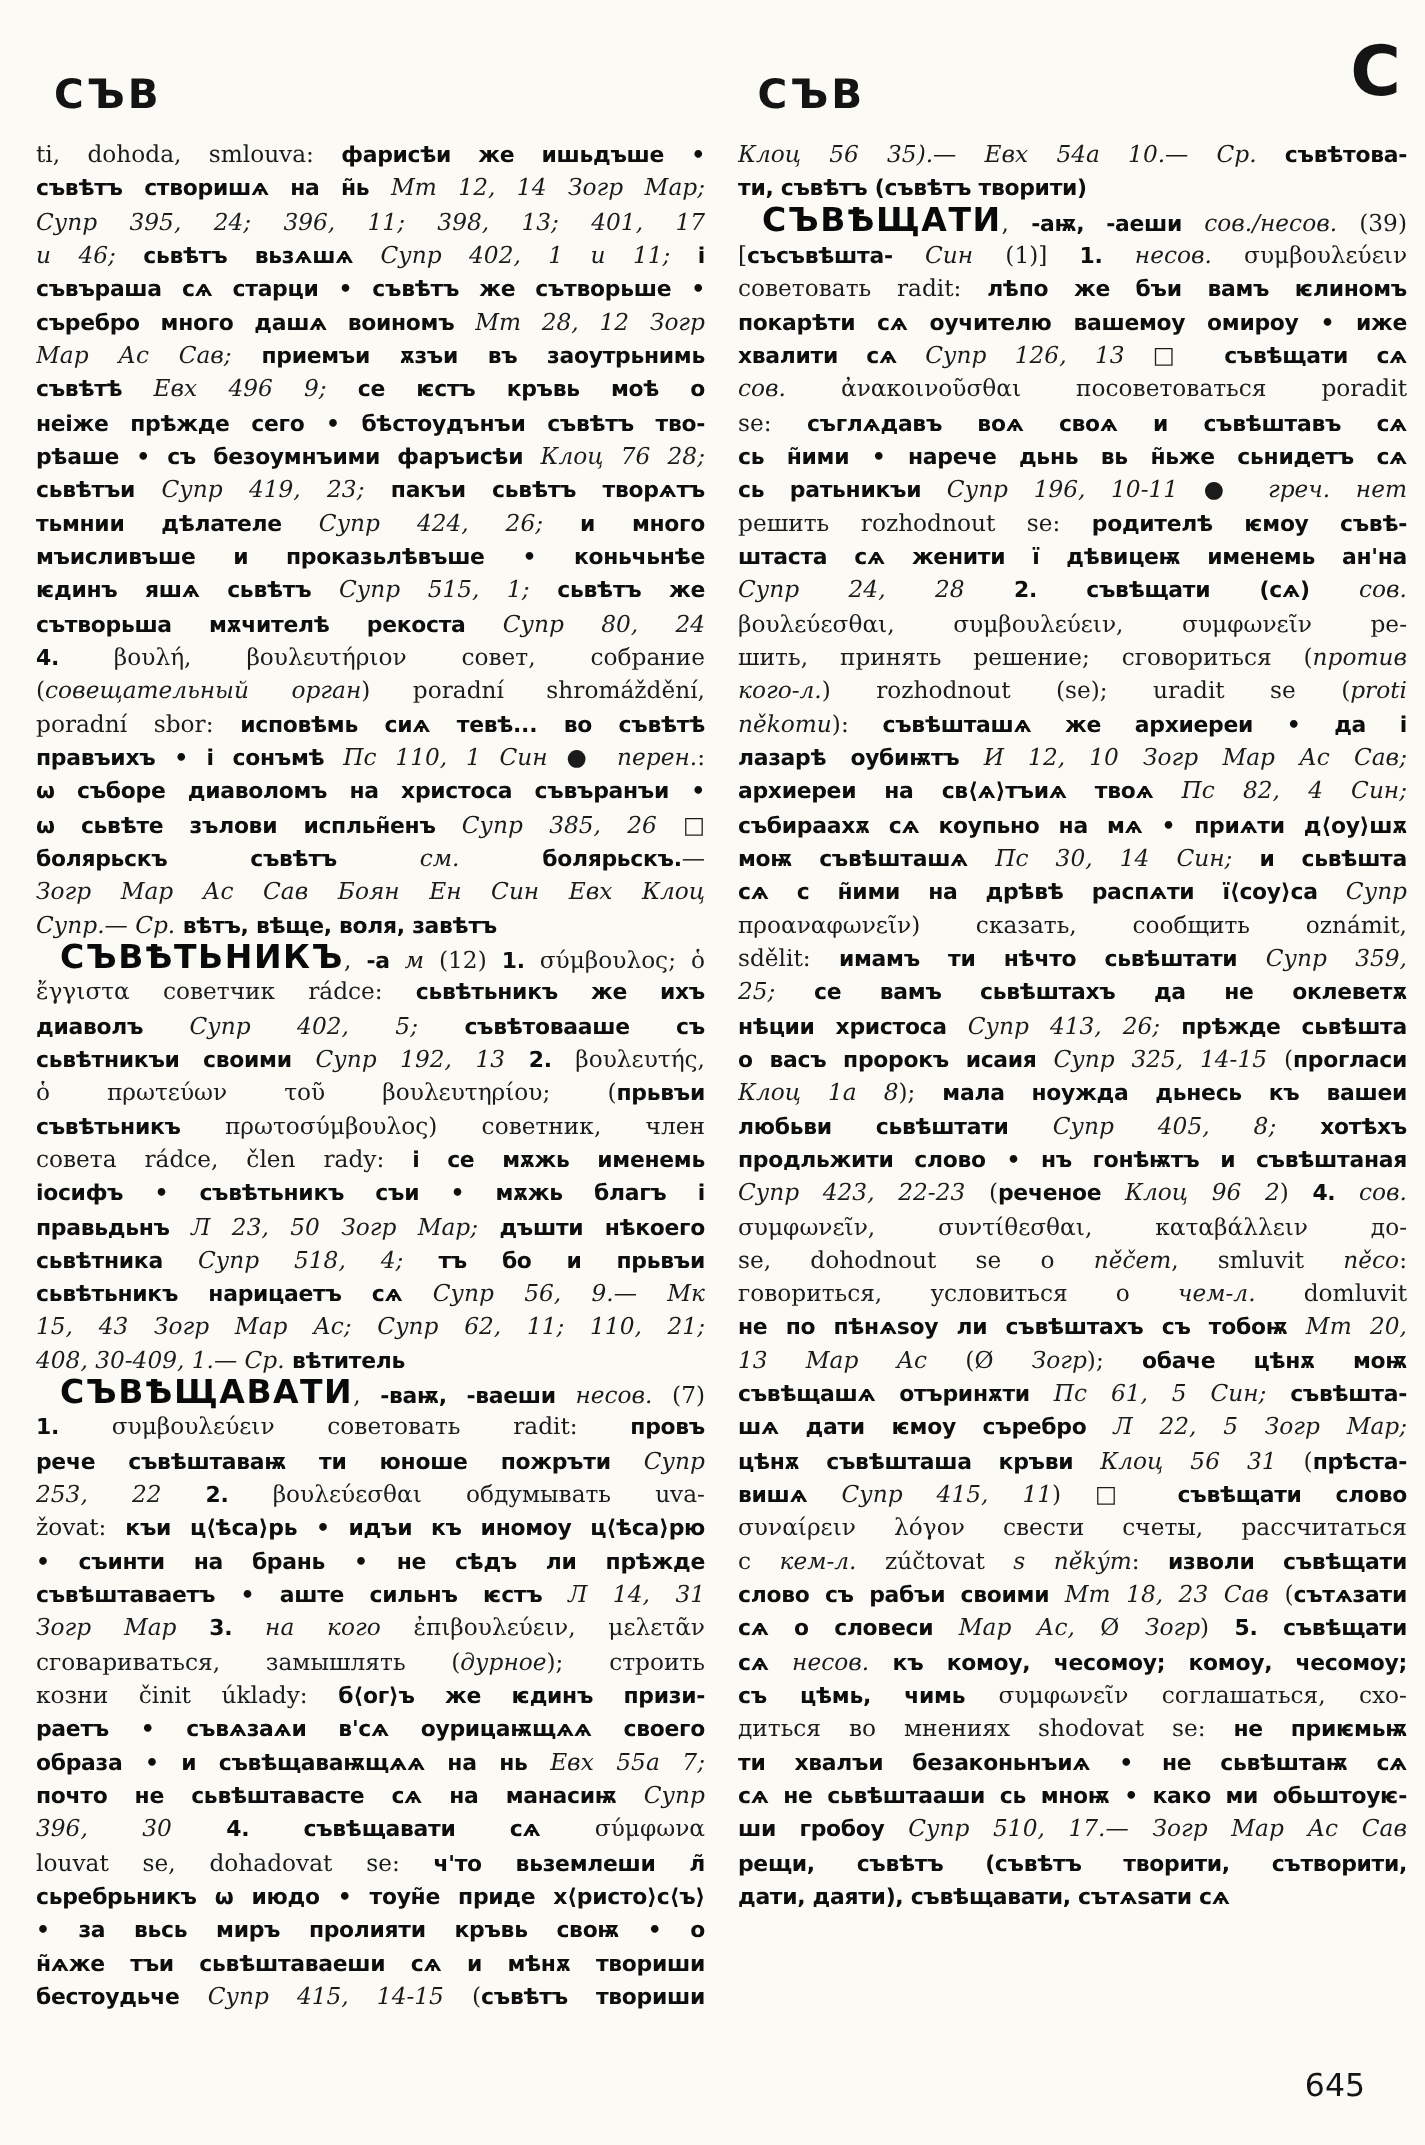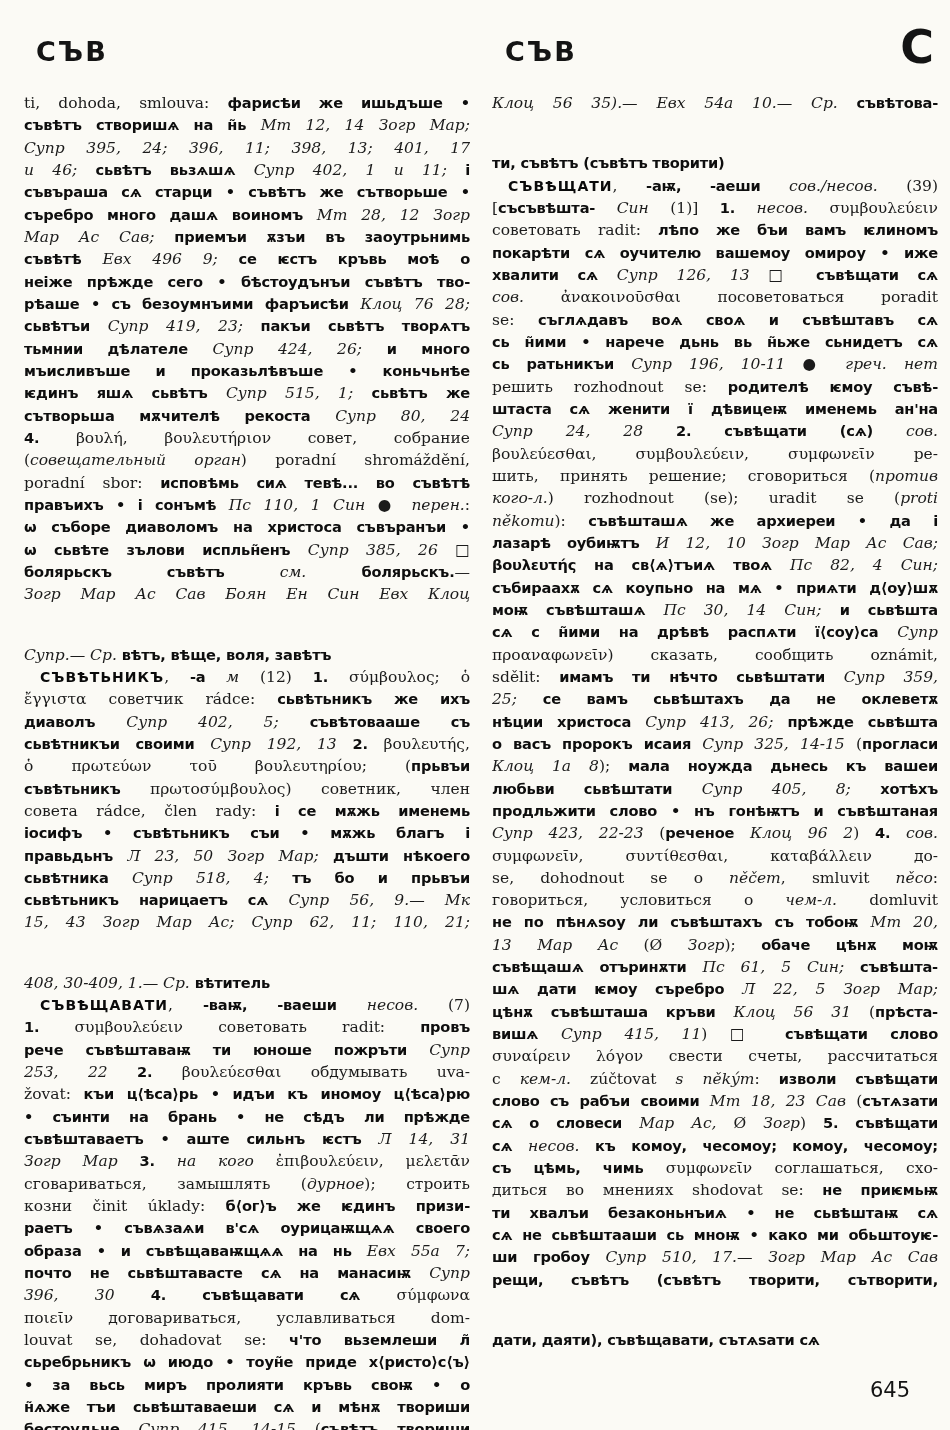--- a/index.html
+++ b/index.html
@@ -8,21 +8,21 @@
     background:#fbfaf5;
     font-family:"DejaVu Serif", serif;
     color:#1b1b1b;
     position:relative;
     overflow:hidden;
   }
   .page { position:absolute; inset:0; }
 
   
   .running-head {
-    position:absolute; top:36px;
+    position:absolute; top:48px;
     font-family:"DejaVu Sans", sans-serif;
     font-weight:bold; font-size:27px; letter-spacing:2px;
     color:#141414;
   }
   .rh-left   { left:36px; }
   .rh-center { left:505px; }
   .guide-letter {
     position:absolute; top:24px; right:16px;
     font-family:"DejaVu Sans", sans-serif;
     font-weight:bold; font-size:46px; line-height:1;
@@ -39,39 +39,39 @@
 
   .line {
     height:22.33px; line-height:22.33px;
     font-size:15.5px;
     text-align:justify;
     -moz-text-align-last:justify;
     text-align-last:justify;
     white-space:normal;
     overflow:hidden;
   }
-  .line.flush { text-align-last:left;margin-top:38px; -moz-text-align-last:left; }
+  .line.flush { text-align-last:left; -moz-text-align-last:left; }
   .line.indent { text-indent:16px; }
 
   
   .ocs {
     font-family:"DejaVu Sans", sans-serif;
     font-weight:bold;
     font-size:14.6px;
     letter-spacing:-0.2px;
     color:#0e0e0e;
   }
   
   .line i { font-family:"DejaVu Serif", serif; }
 
   
   .hw {
     font-family:"DejaVu Sans", sans-serif;
     font-weight:bold;
-    font-size:14px;
+    font-size:22px;
     letter-spacing:1px;
     color:#0a0a0a;
   }
 
   .page-number {
     position:absolute; top:1378px; right:40px;
     font-family:"DejaVu Sans", sans-serif;
     font-weight:normal; font-size:21px;
     color:#141414;
   }
@@ -132,21 +132,20 @@
       <div class="line">žovat: <span class="ocs">къи ц⟨ѣса⟩рь • идъи къ иномоу ц⟨ѣса⟩рю</span></div>
       <div class="line"><span class="ocs">• съинти на брань • не сѣдъ ли прѣжде</span></div>
       <div class="line"><span class="ocs">съвѣштаваетъ • аште сильнъ ѥстъ</span> <i>Л 14, 31</i></div>
       <div class="line"><i>Зогр Мар</i> <span class="ocs">3.</span> <i>на кого</i> ἐπιβουλεύειν, μελετᾶν</div>
       <div class="line">сговариваться, замышлять (<i>дурное</i>); строить</div>
       <div class="line">козни činit úklady: <span class="ocs">б⟨ог⟩ъ же ѥдинъ призи-</span></div>
       <div class="line"><span class="ocs">раетъ • съвѧзаѧи в'сѧ оурицаѭщѧѧ своего</span></div>
       <div class="line"><span class="ocs">образа • и съвѣщаваѭщѧѧ на нь</span> <i>Евх 55а 7;</i></div>
       <div class="line"><span class="ocs">почто не сьвѣштавасте сѧ на манасиѭ</span> <i>Супр</i></div>
       <div class="line"><i>396, 30</i> <span class="ocs">4. съвѣщавати сѧ</span> σύμφωνα</div>
-      <div class="line">ποιεῖν договариваться, уславливаться dom-</div>
       <div class="line">louvat se, dohadovat se: <span class="ocs">ч'то вьземлеши л̃</span></div>
       <div class="line"><span class="ocs">сьребрьникъ ѡ июдо • тоун̃е приде х⟨ристо⟩с⟨ъ⟩</span></div>
       <div class="line"><span class="ocs">• за вьсь миръ пролияти кръвь своѭ • о</span></div>
       <div class="line"><span class="ocs">н̃ѧже тъи сьвѣштаваеши сѧ и мѣнѫ твориши</span></div>
       <div class="line"><span class="ocs">бестоудьче</span> <i>Супр 415, 14-15</i> (<span class="ocs">съвѣтъ твориши</span></div>
     </div>
 
   <div class="col col-right">
       <div class="line"><i>Клоц 56 35).— Евх 54а 10.— Ср.</i> <span class="ocs">съвѣтова-</span></div>
       <div class="line flush"><span class="ocs">ти, съвѣтъ (съвѣтъ творити)</span></div>
@@ -160,21 +159,21 @@
       <div class="line"><span class="ocs">сь н̃ими • нарече дьнь вь н̃ьже сьнидетъ сѧ</span></div>
       <div class="line"><span class="ocs">сь ратьникъи</span> <i>Супр 196, 10-11</i> ● <i>греч. нет</i></div>
       <div class="line">решить rozhodnout se: <span class="ocs">родителѣ ѥмоу съвѣ-</span></div>
       <div class="line"><span class="ocs">штаста сѧ женити ї дѣвицеѭ именемь ан'на</span></div>
       <div class="line"><i>Супр 24, 28</i> <span class="ocs">2. съвѣщати (сѧ)</span> <i>сов.</i></div>
       <div class="line">βουλεύεσθαι, συμβουλεύειν, συμφωνεῖν ре-</div>
       <div class="line">шить, принять решение; сговориться (<i>против</i></div>
       <div class="line"><i>кого-л.</i>) rozhodnout (se); uradit se (<i>proti</i></div>
       <div class="line"><i>někomu</i>): <span class="ocs">съвѣшташѧ же архиереи • да і</span></div>
       <div class="line"><span class="ocs">лазарѣ оубиѭтъ</span> <i>И 12, 10 Зогр Мар Ас Сав;</i></div>
-      <div class="line"><span class="ocs">βουλευτής на св⟨ѧ⟩тъиѧ твоѧ</span> <i>Пс 82, 4 Син;</i></div>
+      <div class="line"><span class="ocs">архиереи на св⟨ѧ⟩тъиѧ твоѧ</span> <i>Пс 82, 4 Син;</i></div>
       <div class="line"><span class="ocs">събираахѫ сѧ коупьно на мѧ • приѧти д⟨оу⟩шѫ</span></div>
       <div class="line"><span class="ocs">моѭ съвѣшташѧ</span> <i>Пс 30, 14 Син;</i> <span class="ocs">и сьвѣшта</span></div>
       <div class="line"><span class="ocs">сѧ с н̃ими на дрѣвѣ распѧти ї⟨соу⟩са</span> <i>Супр</i></div>
       <div class="line">προαναφωνεῖν) сказать, сообщить oznámit,</div>
       <div class="line">sdělit: <span class="ocs">имамъ ти нѣчто сьвѣштати</span> <i>Супр 359,</i></div>
       <div class="line"><i>25;</i> <span class="ocs">се вамъ сьвѣштахъ да не оклеветѫ</span></div>
       <div class="line"><span class="ocs">нѣции христоса</span> <i>Супр 413, 26;</i> <span class="ocs">прѣжде сьвѣшта</span></div>
       <div class="line"><span class="ocs">о васъ пророкъ исаия</span> <i>Супр 325, 14-15</i> (<span class="ocs">прогласи</span></div>
       <div class="line"><i>Клоц 1а 8</i>); <span class="ocs">мала ноужда дьнесь къ вашеи</span></div>
       <div class="line"><span class="ocs">любьви сьвѣштати</span> <i>Супр 405, 8;</i> <span class="ocs">хотѣхъ</span></div>

